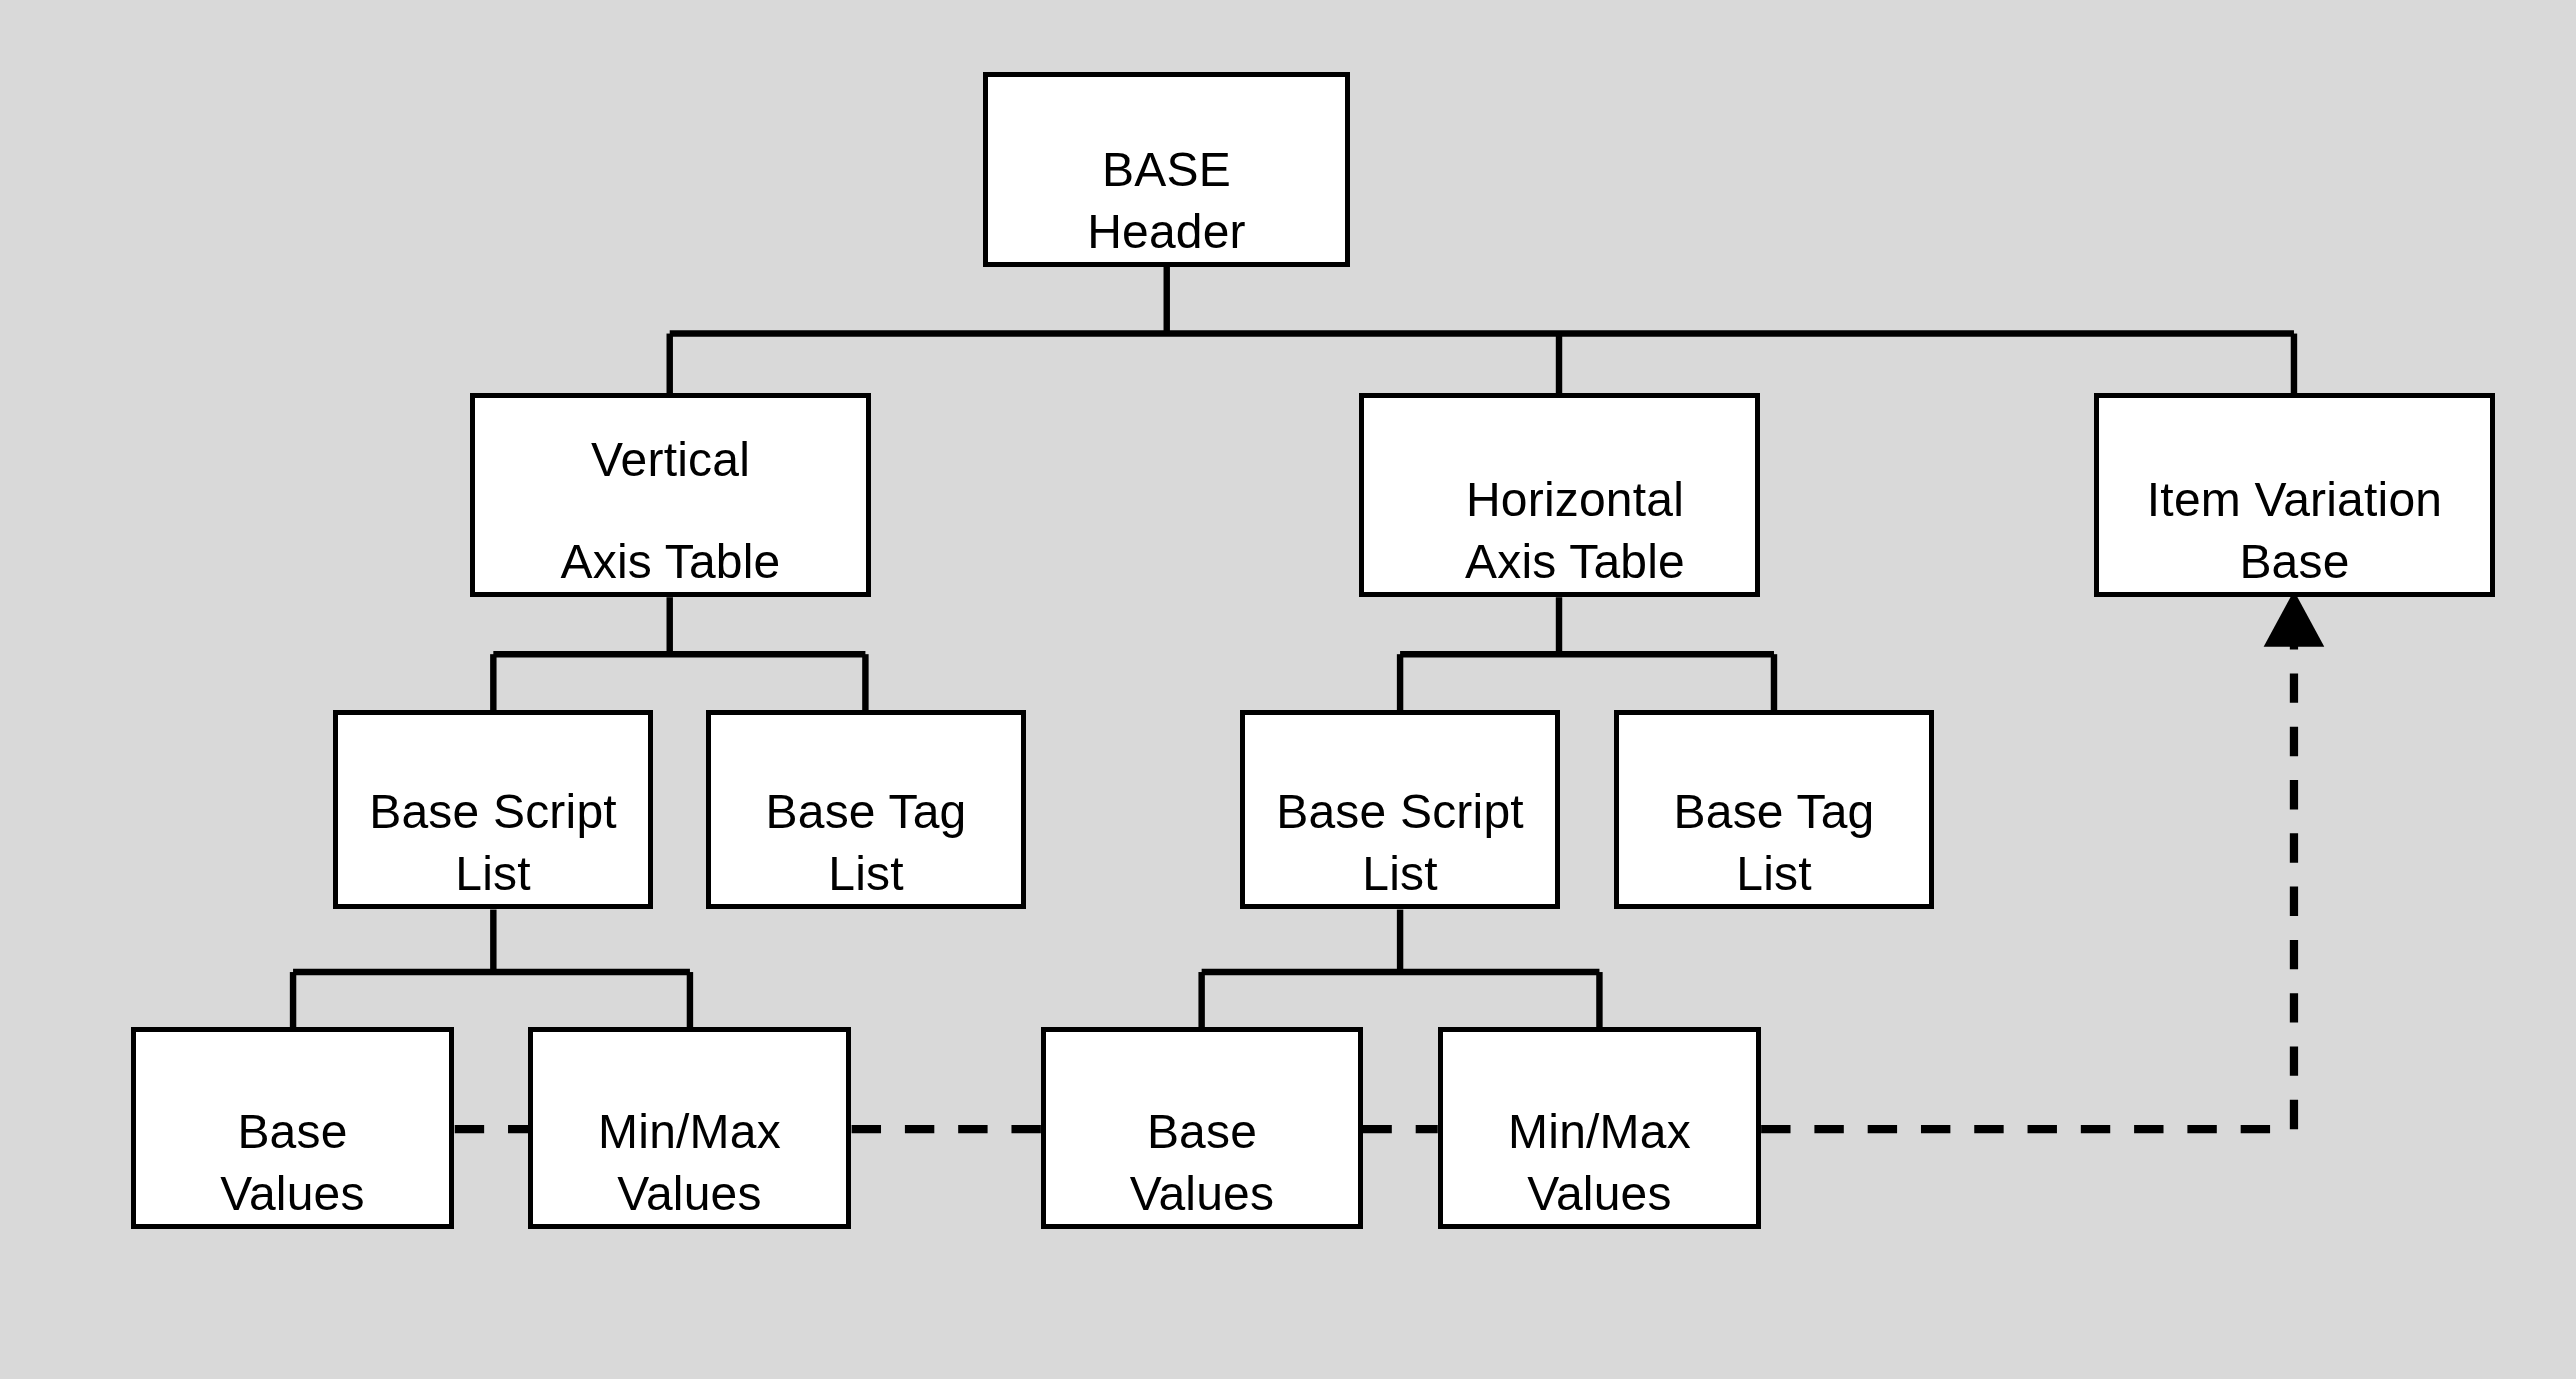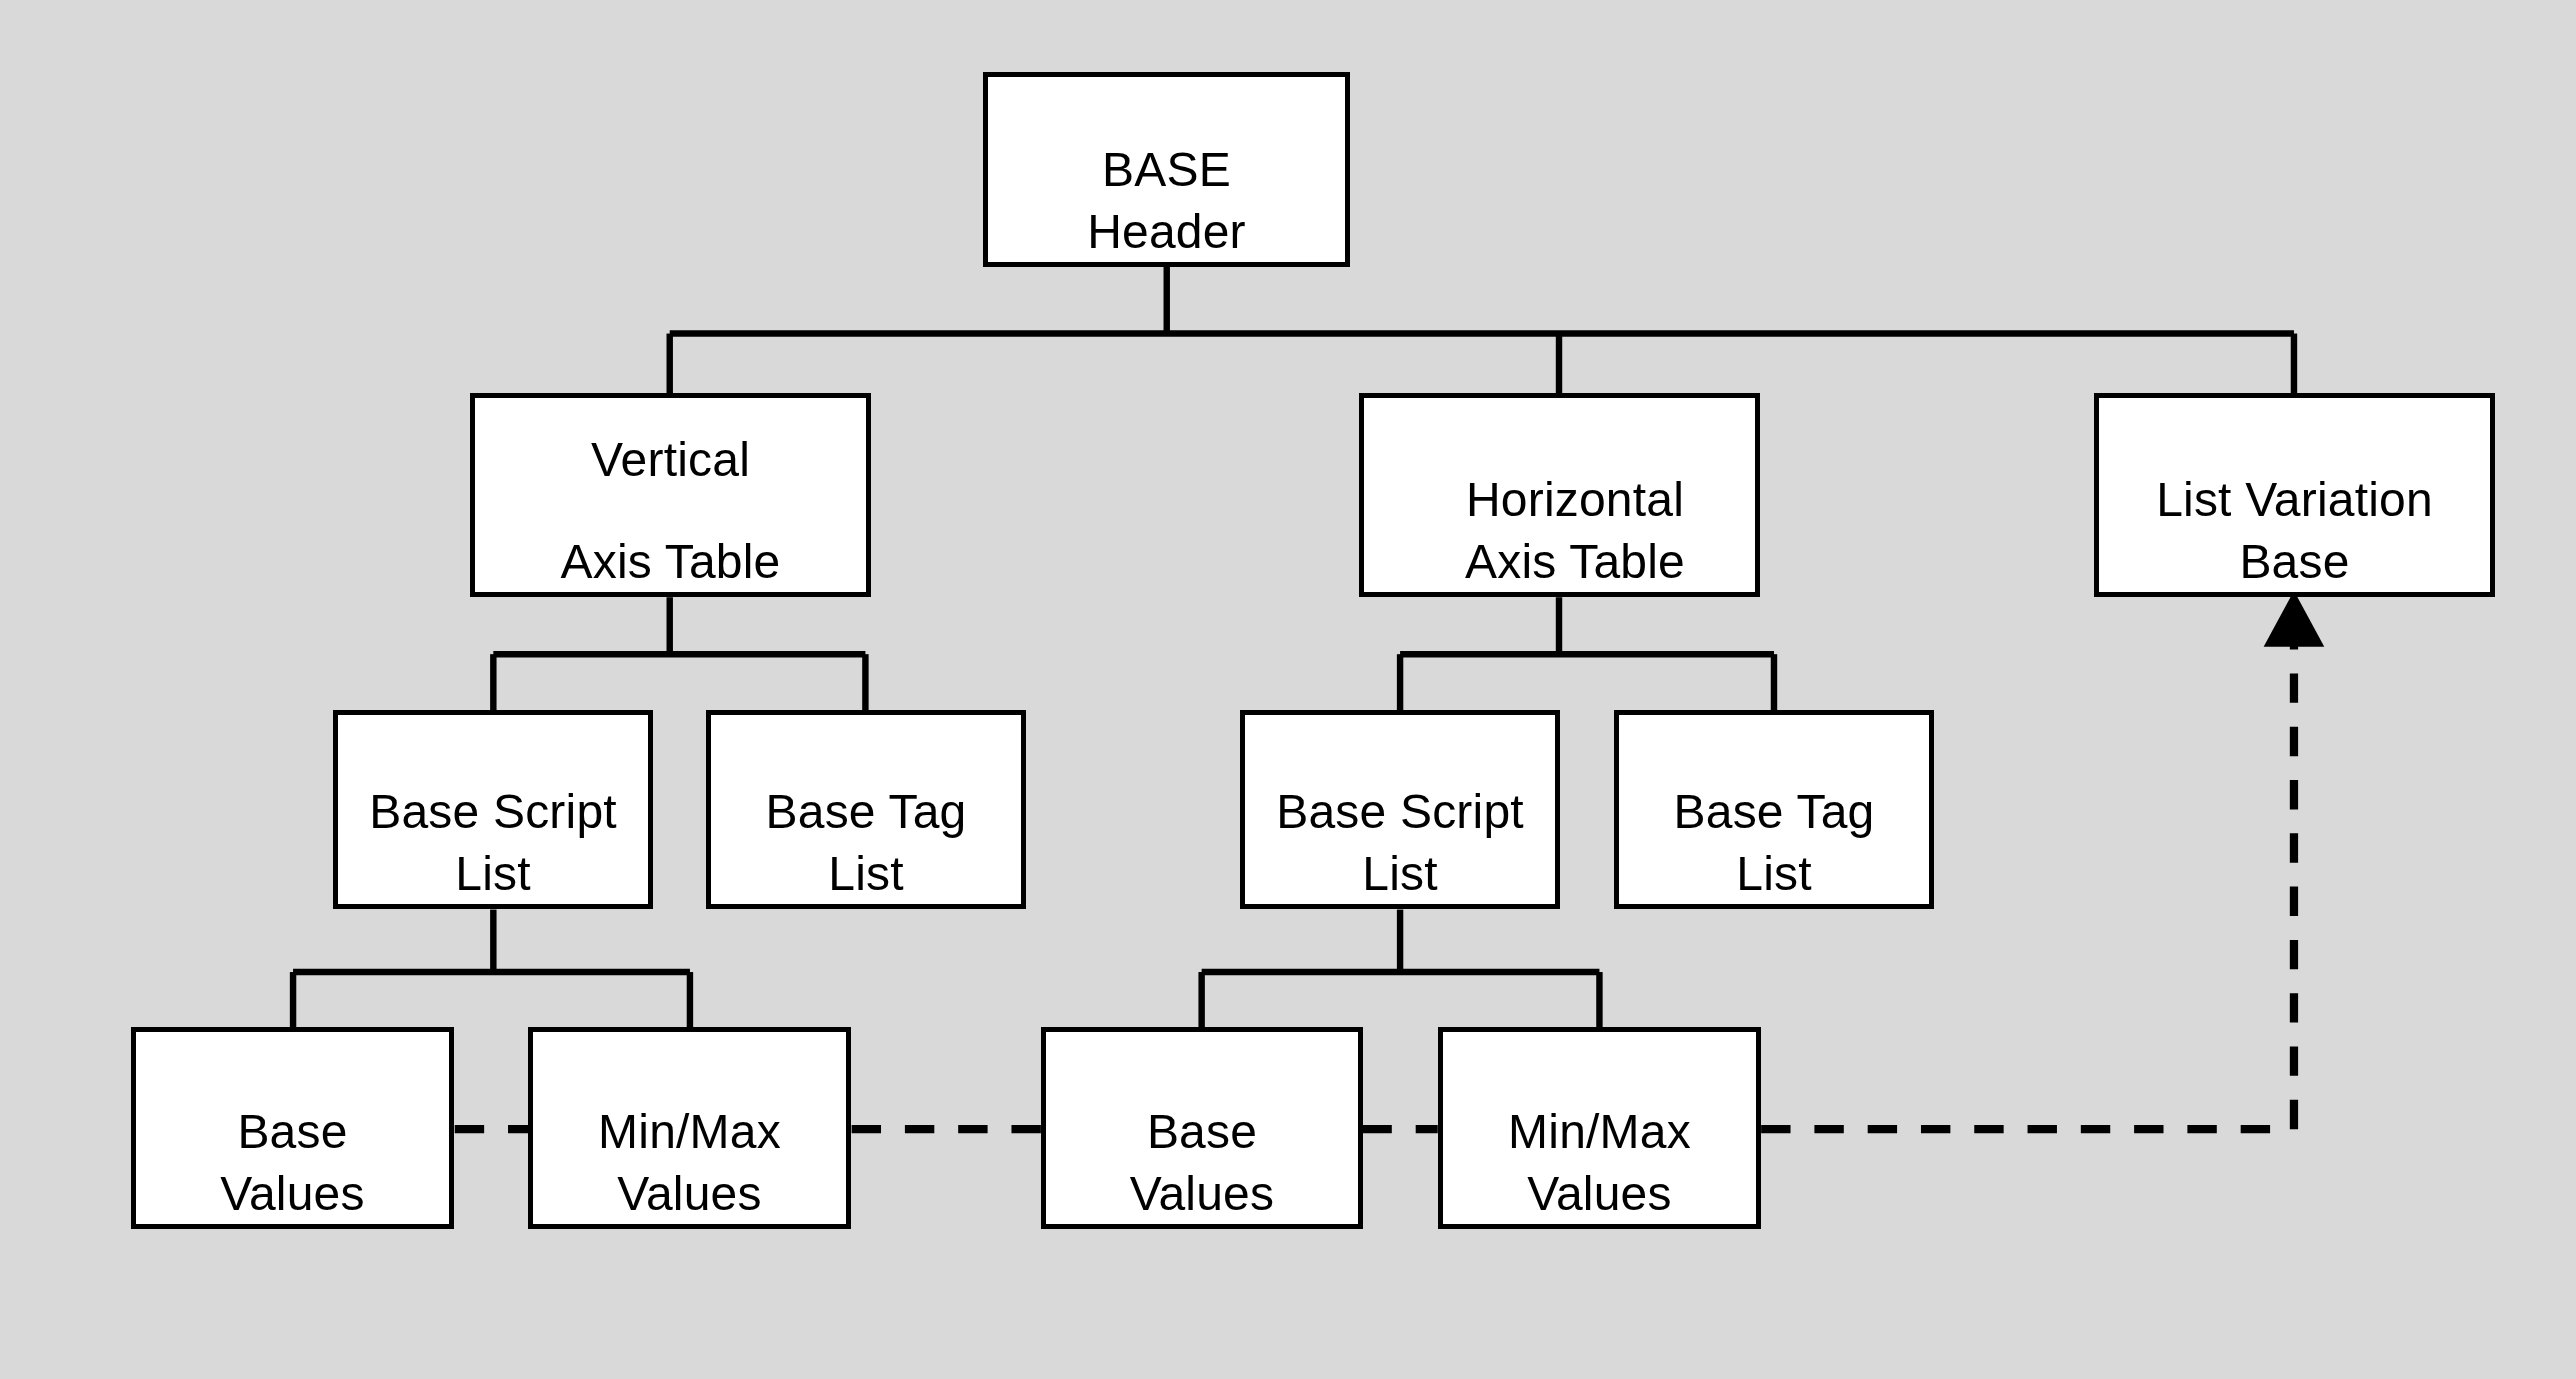--- a/index.html
+++ b/index.html
@@ -92,21 +92,21 @@
     <span class="ln">Vertical</span>
     <span class="ln">Axis Table</span>
   </div>
 
   <div class="node" style="left:1359px; top:393px; width:401px; height:204px;padding-left:31px;">
     <span class="ln">Horizontal</span>
     <span class="ln">Axis Table</span>
   </div>
 
   <div class="node" style="left:2094px; top:393px; width:401px; height:204px;">
-    <span class="ln">List Variation</span>
+    <span class="ln">Item Variation</span>
     <span class="ln">Base</span>
   </div>
 
   <div class="node" style="left:333px; top:710px; width:320px; height:199px;">
     <span class="ln">Base Script</span>
     <span class="ln">List</span>
   </div>
 
   <div class="node" style="left:706px; top:710px; width:320px; height:199px;">
     <span class="ln">Base Tag</span>

